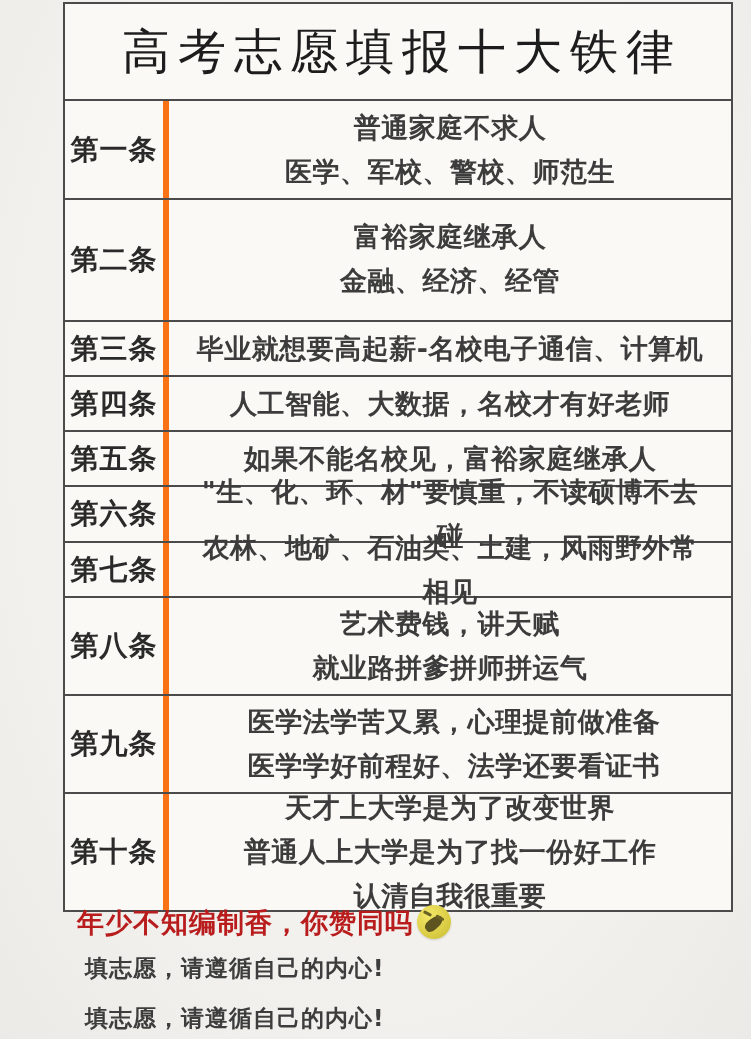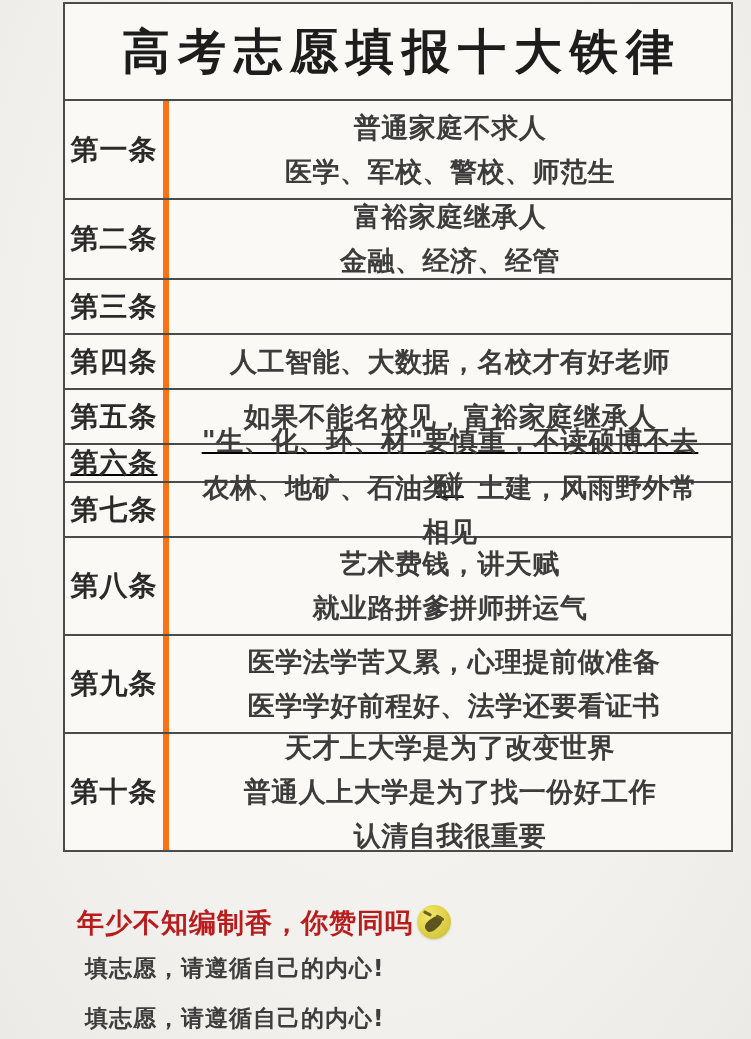--- a/index.html
+++ b/index.html
@@ -10,21 +10,21 @@
     font-family:"DejaVu Sans", sans-serif;
     -webkit-font-smoothing:antialiased;
   }
   .rules-table{
     position:absolute;left:63px;top:2px;width:670px;
     border:2px solid #4b4b4b;background:#faf9f6;
     box-sizing:border-box;
   }
   .title-row{
     height:95px;display:flex;align-items:center;justify-content:center;
-    font-size:48px;font-weight:bold;letter-spacing:8px;color:#1d1d1d;
+    font-size:48px;font-weight:normal;letter-spacing:8px;color:#1d1d1d;
     text-indent:8px;
   }
   .row{
     display:flex;border-top:2px solid #4b4b4b;box-sizing:border-box;
   }
   .label-cell{
     width:104px;flex:0 0 104px;border-right:6px solid #f97316;
     display:flex;align-items:center;justify-content:center;
     font-size:28px;font-weight:bold;color:#2a2a2a;letter-spacing:1px;
     box-sizing:border-box;
@@ -67,43 +67,46 @@
 <div class="rules-table">
   <div class="title-row">高考志愿填报十大铁律</div>
   <div id="rows-container">
       <div class="row" style="height: 99px;">
         <div class="label-cell">第一条</div>
         <div class="content-cell">
           <div class="line">普通家庭不求人</div>
           <div class="line">医学、军校、警校、师范生</div>
         </div>
       </div>
-      <div class="row" style="height: 80px;">
+      <div class="row" style="height: 122px; font-family: Liberation Serif, serif;">
         <div class="label-cell">第二条</div>
         <div class="content-cell">
           <div class="line">富裕家庭继承人</div>
           <div class="line">金融、经济、经管</div>
         </div>
       </div>
       <div class="row" style="height: 55px;">
         <div class="label-cell">第三条</div>
+        <div class="content-cell">
+          <div class="line">毕业就想要高起薪-名校电子通信、计算机</div>
+        </div>
       </div>
       <div class="row" style="height: 55px;">
         <div class="label-cell">第四条</div>
         <div class="content-cell">
           <div class="line">人工智能、大数据，名校才有好老师</div>
         </div>
       </div>
       <div class="row" style="height: 55px;">
         <div class="label-cell">第五条</div>
         <div class="content-cell">
           <div class="line">如果不能名校见，富裕家庭继承人</div>
         </div>
       </div>
-      <div class="row" style="height: 38px; text-decoration: underline;">
+      <div class="row" style="height: 56px;">
         <div class="label-cell">第六条</div>
         <div class="content-cell">
           <div class="line">"生、化、环、材"要慎重，不读硕博不去碰</div>
         </div>
       </div>
       <div class="row" style="height: 55px;">
         <div class="label-cell">第七条</div>
         <div class="content-cell">
           <div class="line">农林、地矿、石油类、土建，风雨野外常相见</div>
         </div>

